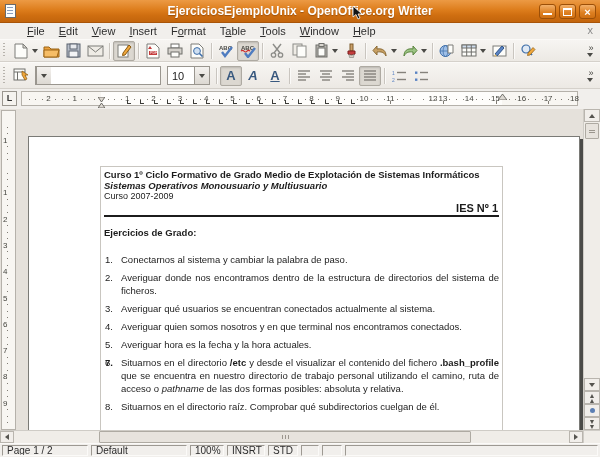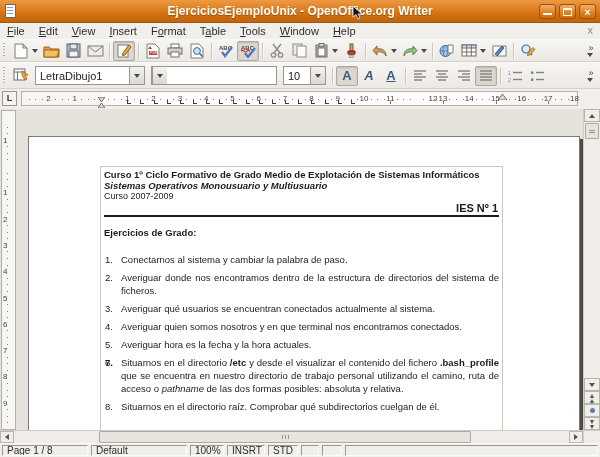--- a/index.html
+++ b/index.html
@@ -19,21 +19,21 @@
   .win-buttons { margin-left:auto; display:flex; gap:3px; padding-right:4px; position:relative; z-index:2; }
   .win-btn { width:17px; height:15px; border:1px solid #9c4f07; border-radius:3px;
     background:linear-gradient(180deg,#f3b06a,#dd7f20 60%,#cf7013); position:relative; }
   .win-btn .g-min{ position:absolute; left:3px; right:3px; bottom:3px; height:2px; background:#fff; }
   .win-btn .g-max{ position:absolute; left:3px; top:3px; width:9px; height:8px; border:1px solid #fff; border-top-width:2px; }
   .win-btn .g-close{ position:absolute; inset:0; color:#fff; font-size:11px; font-weight:bold; text-align:center; line-height:14px; }
   .cursor-arrow { position:absolute; left:352px; top:5px; z-index:3; }
 
   
   .menubar { height:16px; display:flex; align-items:center; background:#f1efec; font-size:11px; color:#2e2e2e;
-    padding-left:0; flex:0 0 auto; position:relative; }
+    padding-left:20px; flex:0 0 auto; position:relative; }
   .menu-item { padding:1px 7px; cursor:default; }
   .accel { text-decoration:underline; }
   .menu-close { position:absolute; right:4px; top:1px; color:#8a8a8a; font-size:11px; line-height:13px; padding:0 3px; }
 
   
   .toolbar { display:flex; align-items:center; background:linear-gradient(180deg,#f7f5f2,#ece9e4);
     border-top:1px solid #fbfaf8; border-bottom:1px solid #d5d1cb; flex:0 0 auto; }
   .toolbar.std { height:23px; }
   .toolbar.fmt { height:27px; }
   .grip { width:7px; height:70%; margin:0 2px 0 1px;
@@ -320,26 +320,20 @@
 
   <div class="toolbar fmt">
     <div class="grip"></div>
     <div class="tbtn">
       <svg width="16" height="16" viewBox="0 0 16 16">
           <rect x="1" y="1" width="11" height="11" fill="#fdfdfa" stroke="#6f6f6b"></rect>
           <line x1="1" y1="4" x2="12" y2="4" stroke="#6f6f6b"></line>
           <line x1="4.5" y1="4" x2="4.5" y2="12" stroke="#6f6f6b"></line>
           <path d="M9,7 l3,5 l2,-1 l-2,-4 h3 l-6,-4 z" fill="#f0a73c" stroke="#8a5a10" stroke-width="0.7"></path>
         </svg>
-    </div>
-    <div class="combo" style="width:110px">
-      <span class="val">LetraDibujo1</span>
-      <span class="cbtn">
-          <span class="dd"></span>
-        </span>
     </div>
     <div class="combo" style="width:126px">
       <span class="cbtn">
           <span class="dd"></span>
         </span>
     </div>
     <div class="combo" style="width:43px">
       <span class="val">10</span>
       <span class="cbtn">
           <span class="dd"></span>
@@ -642,21 +636,21 @@
     <div class="hscroll">
         <div class="sthumb-h"></div>
       </div>
     <div class="sbtn h">
         <span class="arrow a-right"></span>
       </div>
     <div class="corner"></div>
   </div>
 
   <div class="statusbar">
-    <div class="sbcell" style="width:86px">Page 1 / 8</div>
+    <div class="sbcell" style="width:86px">Page 1 / 2</div>
     <div class="sbcell" style="width:96px">Default</div>
     <div class="sbcell" style="width:34px">100%</div>
     <div class="sbcell" style="width:38px">INSRT</div>
     <div class="sbcell" style="width:30px">STD</div>
     <div class="sbcell" style="width:18px"></div>
     <div class="sbcell" style="width:20px"></div>
     <div class="sbcell" style="flex:1"></div>
   </div>
 </div>
 

